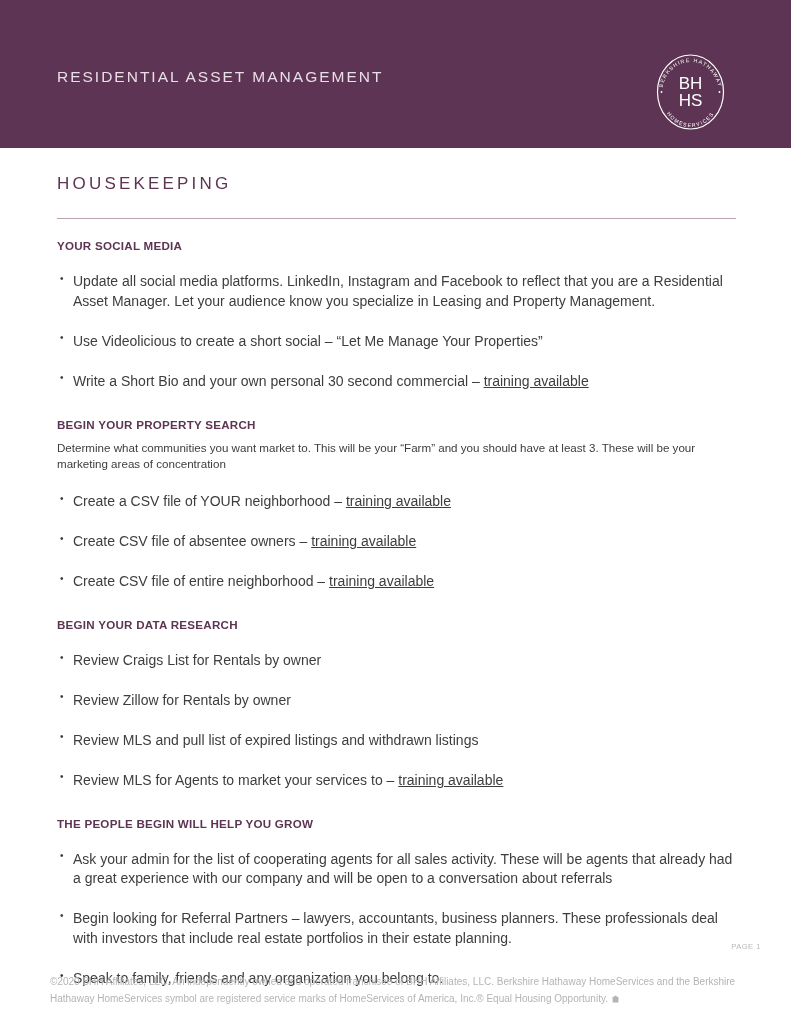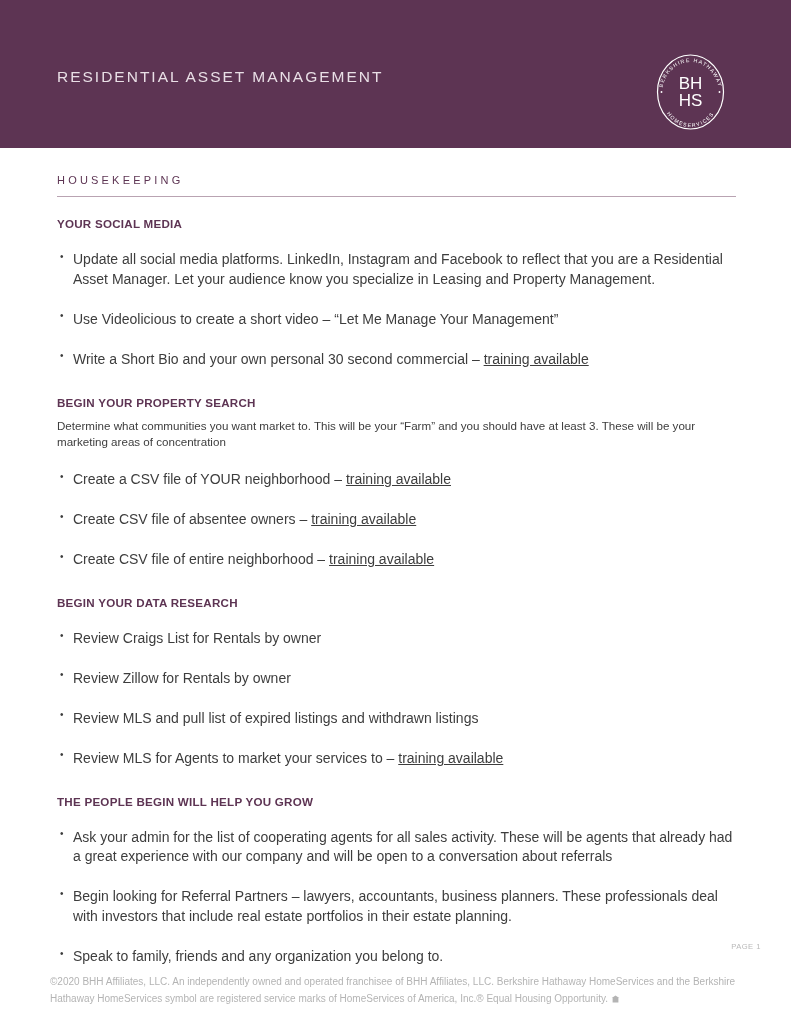--- a/index.html
+++ b/index.html
@@ -67,24 +67,24 @@
     left: 0;
     width: 791px;
   }
   .content {
     margin: 0;
     padding: 26px 54px 0 57px;
   }
 
   .kicker {
     color: #5d3453;
-    font-size: 11px;
+    font-size: 17px;
     font-weight: 500;
     letter-spacing: 3.2px;
-    margin: 0 0 10px 0;
+    margin: 0 0 24px 0;
   }
   .rule {
     border: 0;
     border-top: 1px solid #b9a3b2;
     margin: 0 1px 20px 0;
     height: 0;
   }
 
   .section { margin: 0 0 0 0; }
   .section-heading {
@@ -193,21 +193,21 @@
 <div class="page-body">
   <div class="content">
 
     <div class="kicker">HOUSEKEEPING</div>
     <hr class="rule">
 
     <div class="section">
       <div class="section-heading">YOUR SOCIAL MEDIA</div>
       <ul class="bullets">
         <li><span>Update all social media platforms. LinkedIn, Instagram and Facebook to reflect that you are a Residential Asset Manager. Let your audience know you specialize in Leasing and Property Management.</span></li>
-        <li><span>Use Videolicious to create a short video – “Let Me Manage Your Management”</span></li>
+        <li><span>Use Videolicious to create a short social – “Let Me Manage Your Properties”</span></li>
         <li><span>Write a Short Bio and your own personal 30 second commercial – </span><span class="link-text">training available</span></li>
       </ul>
     </div>
 
     <div class="section gap-large">
       <div class="section-heading">BEGIN YOUR PROPERTY SEARCH</div>
       <p class="intro-para">Determine what communities you want market to. This will be your “Farm” and you should have at least 3.  These will be your marketing areas of concentration</p>
       <ul class="bullets">
         <li><span>Create a CSV file of YOUR neighborhood – </span><span class="link-text">training available</span></li>
         <li><span>Create CSV file of absentee owners – </span><span class="link-text">training available</span></li>

